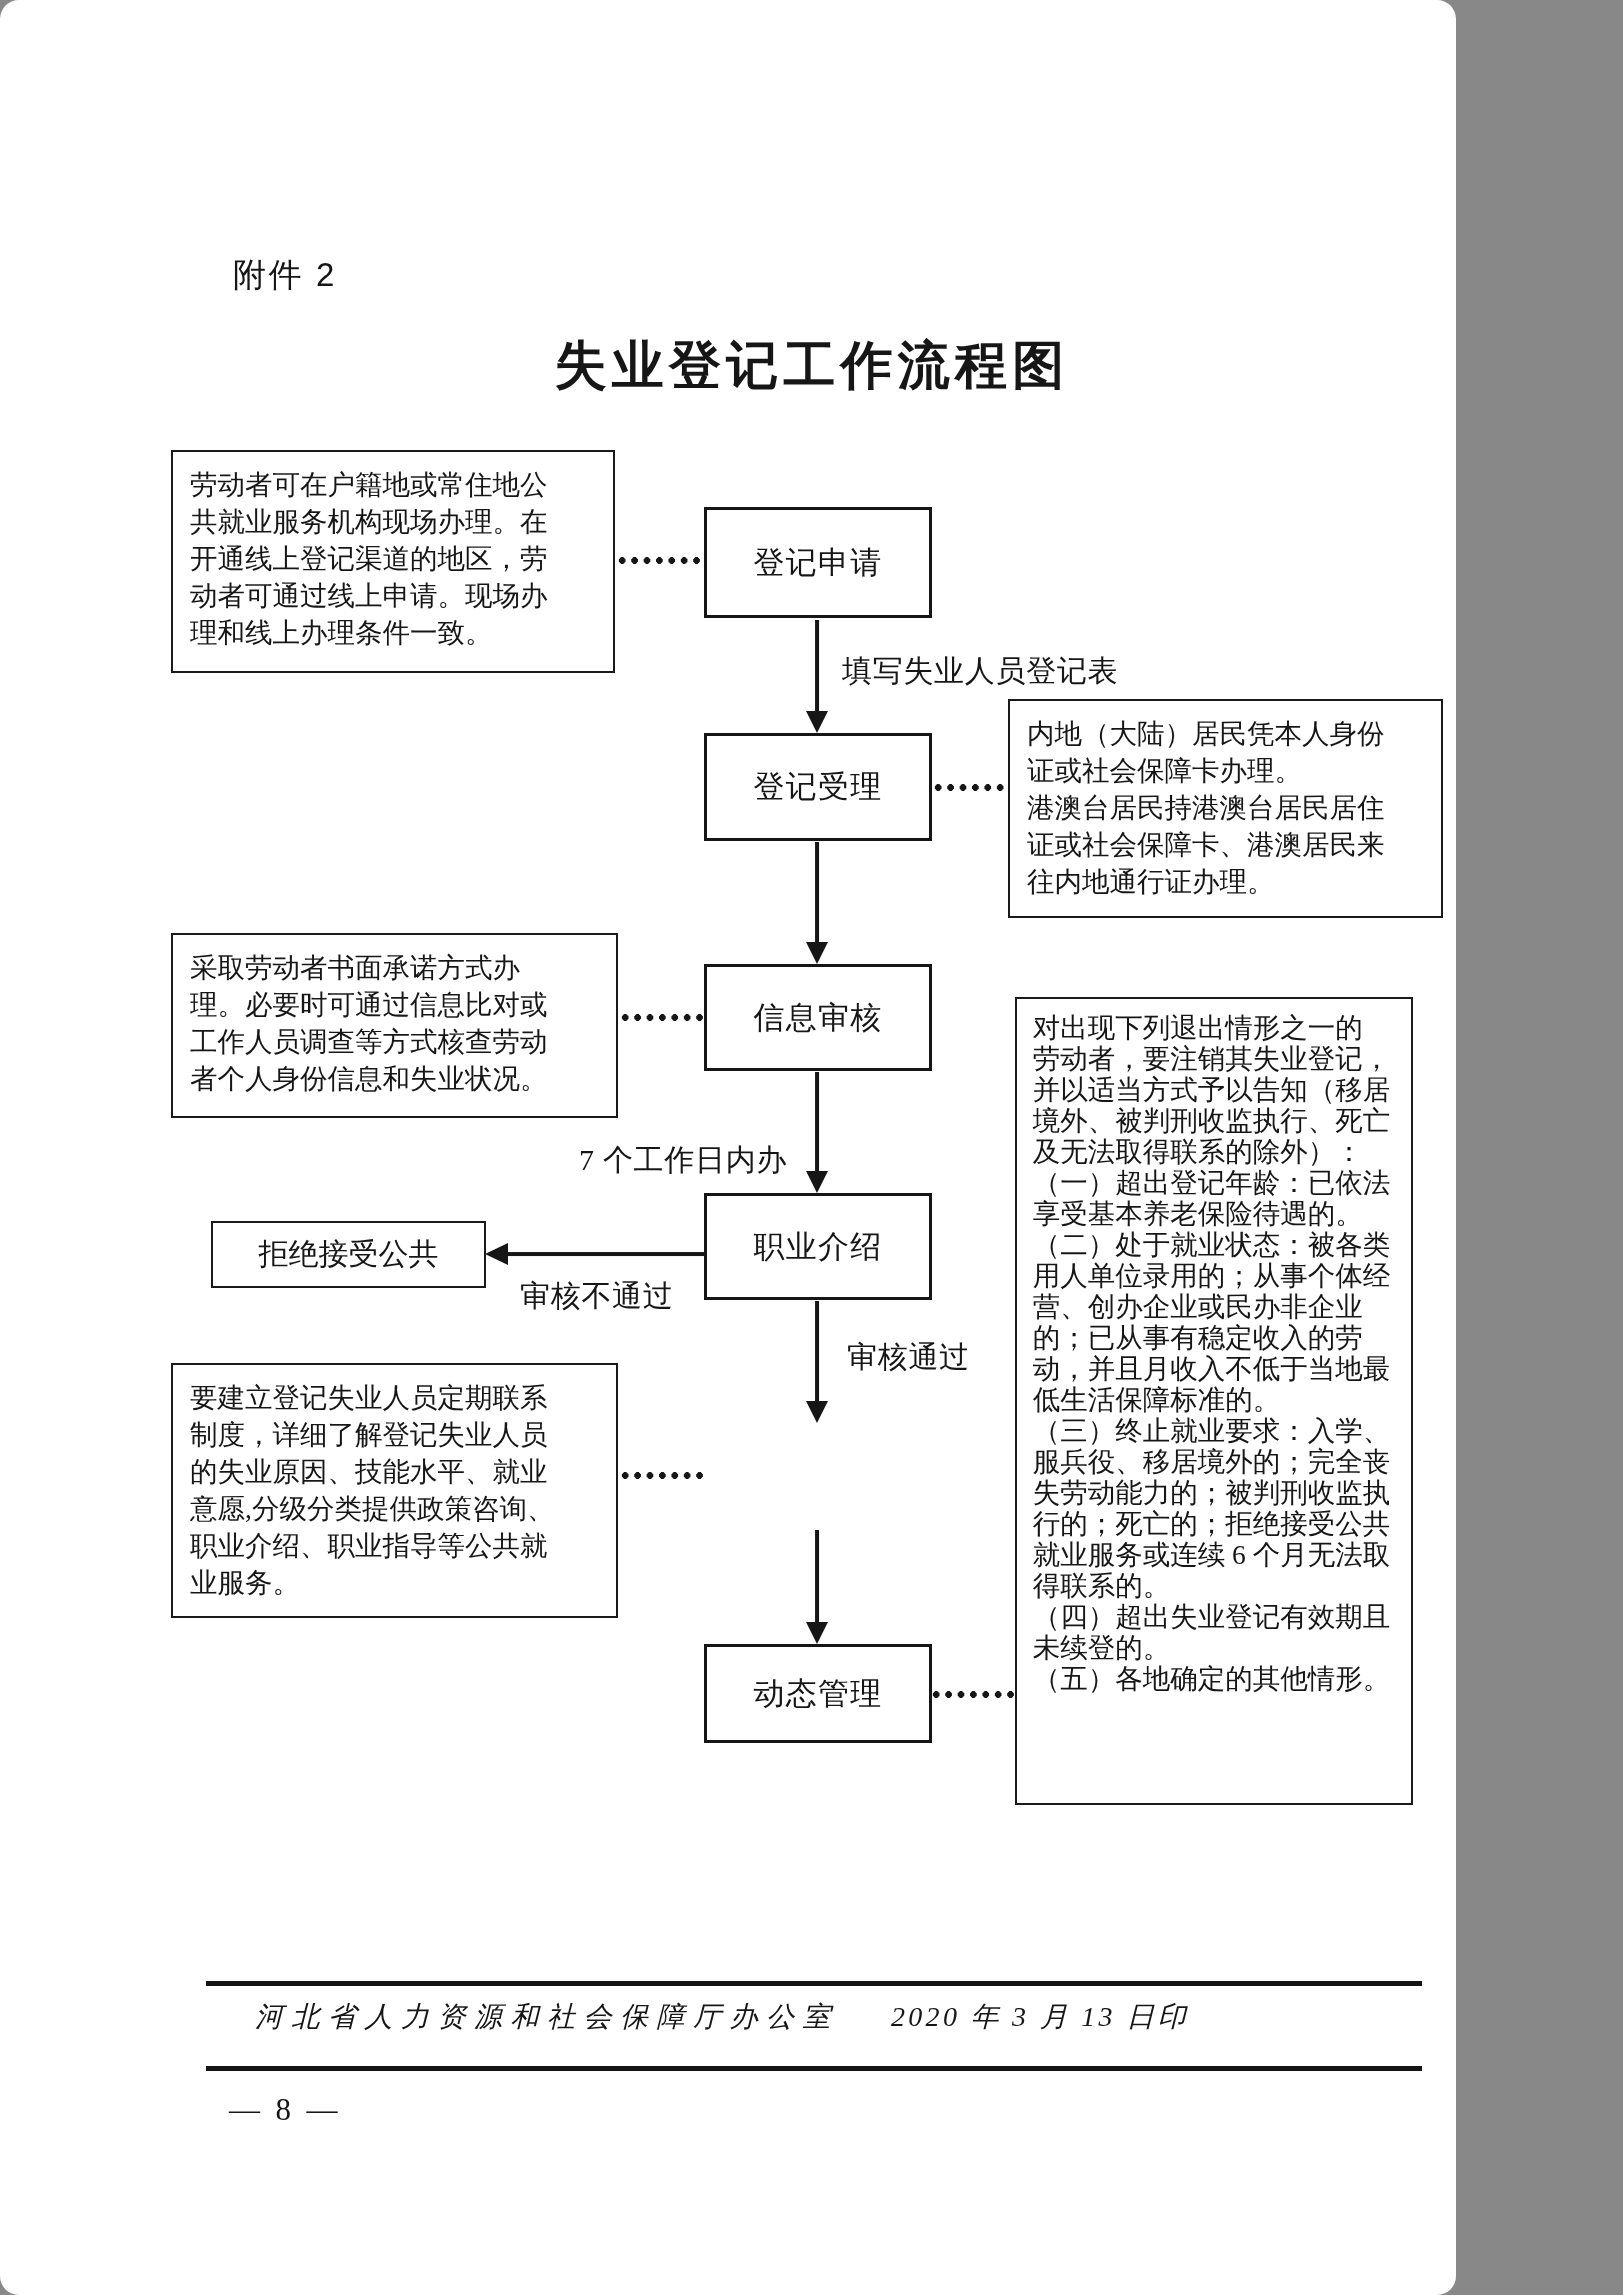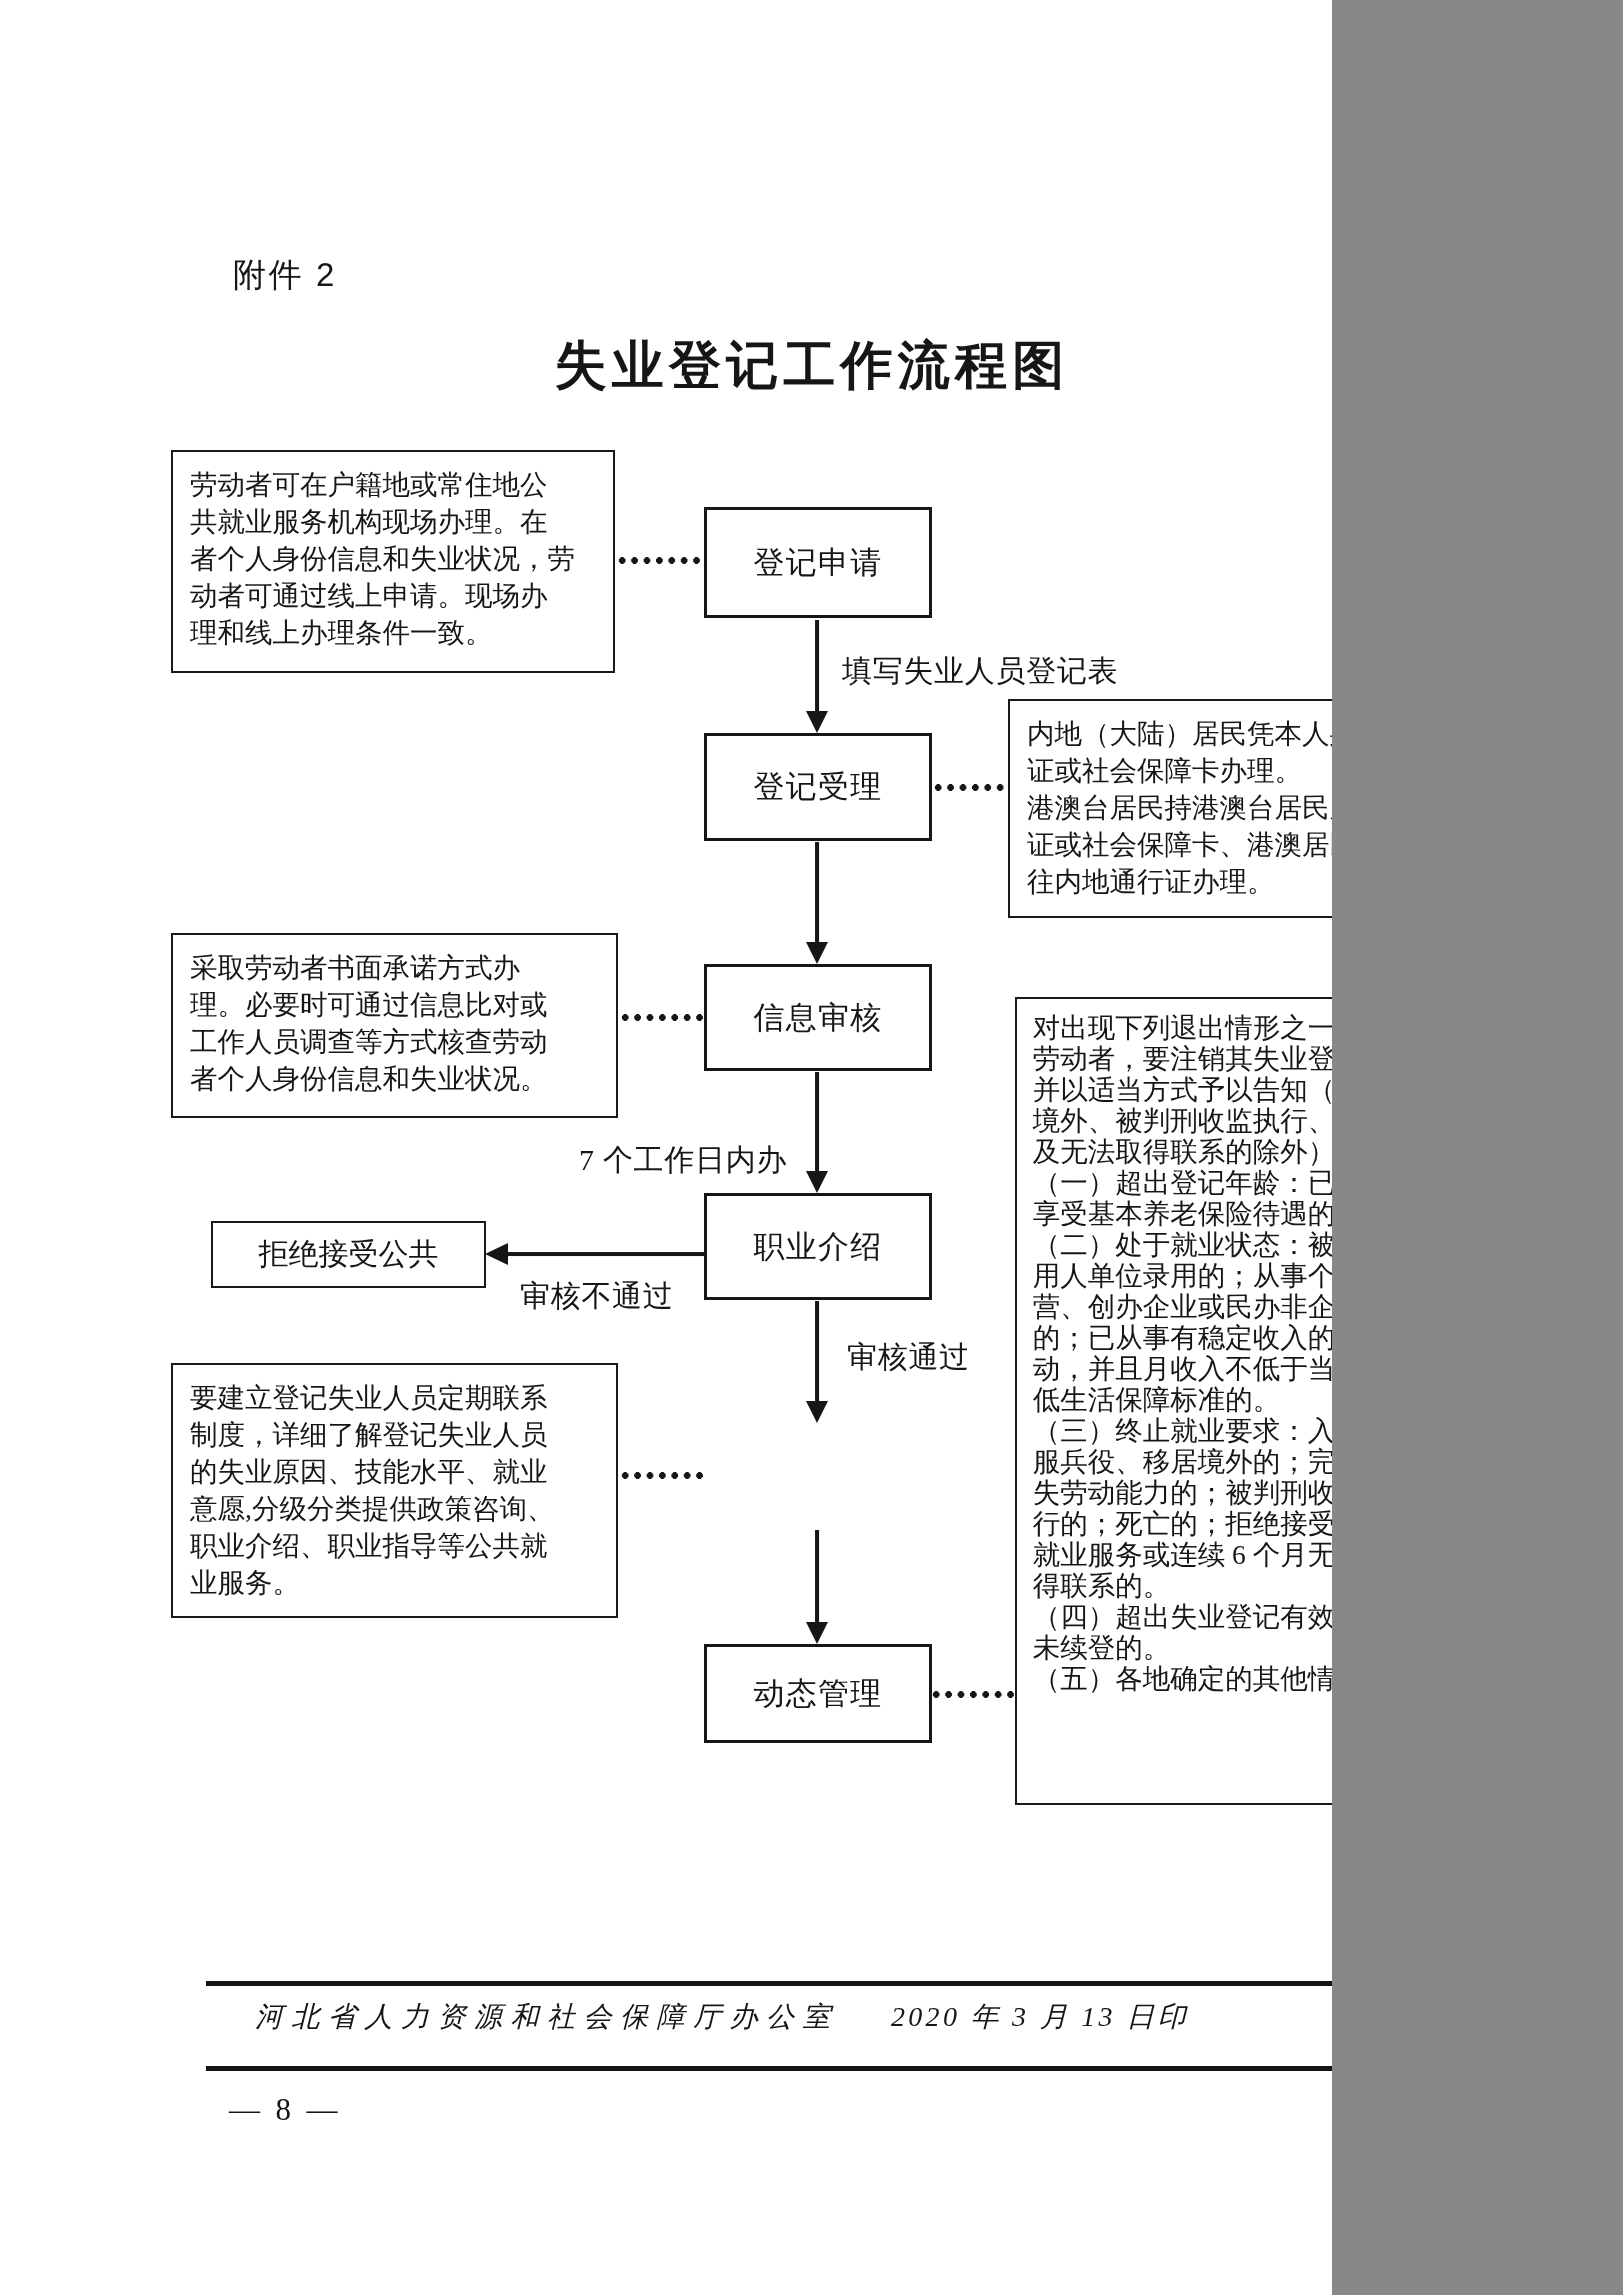--- a/index.html
+++ b/index.html
@@ -1,22 +1,23 @@
 <!DOCTYPE html>
 <html style="font-size:10.5px"><head>
 <meta charset="utf-8">
 <style>
   html,body{margin:0;padding:0;background:#888;}
   .page{
     position:relative;
-    width:1332px;height:2295px;
+    width:1456px;height:2295px;
     background:#ffffff;
     font-family:"Liberation Serif","DejaVu Serif",serif;
     color:#161616;
     overflow:hidden;
+    border-radius:19px;
   }
   
   .attachment{
     position:absolute;left:233px;top:253px;
     font-family:"Liberation Sans","DejaVu Sans",sans-serif;
     font-size:33px;letter-spacing:2.6px;font-weight:500;
   }
   .title{
     position:absolute;left:0;top:331px;width:1624px;
     text-align:center;
@@ -121,21 +122,21 @@
 </head>
 <body>
 
 <div class="page">
 
   <div class="attachment">附件 2</div>
   <h1 class="title">失业登记工作流程图</h1>
 
   <div class="note note-apply">劳动者可在户籍地或常住地公
 共就业服务机构现场办理。在
-者个人身份信息和失业状况，劳
+开通线上登记渠道的地区，劳
 动者可通过线上申请。现场办
 理和线上办理条件一致。</div>
   <div class="note note-accept">内地（大陆）居民凭本人身份
 证或社会保障卡办理。
 港澳台居民持港澳台居民居住
 证或社会保障卡、港澳居民来
 往内地通行证办理。</div>
   <div class="note note-review">采取劳动者书面承诺方式办
 理。必要时可通过信息比对或
 工作人员调查等方式核查劳动

